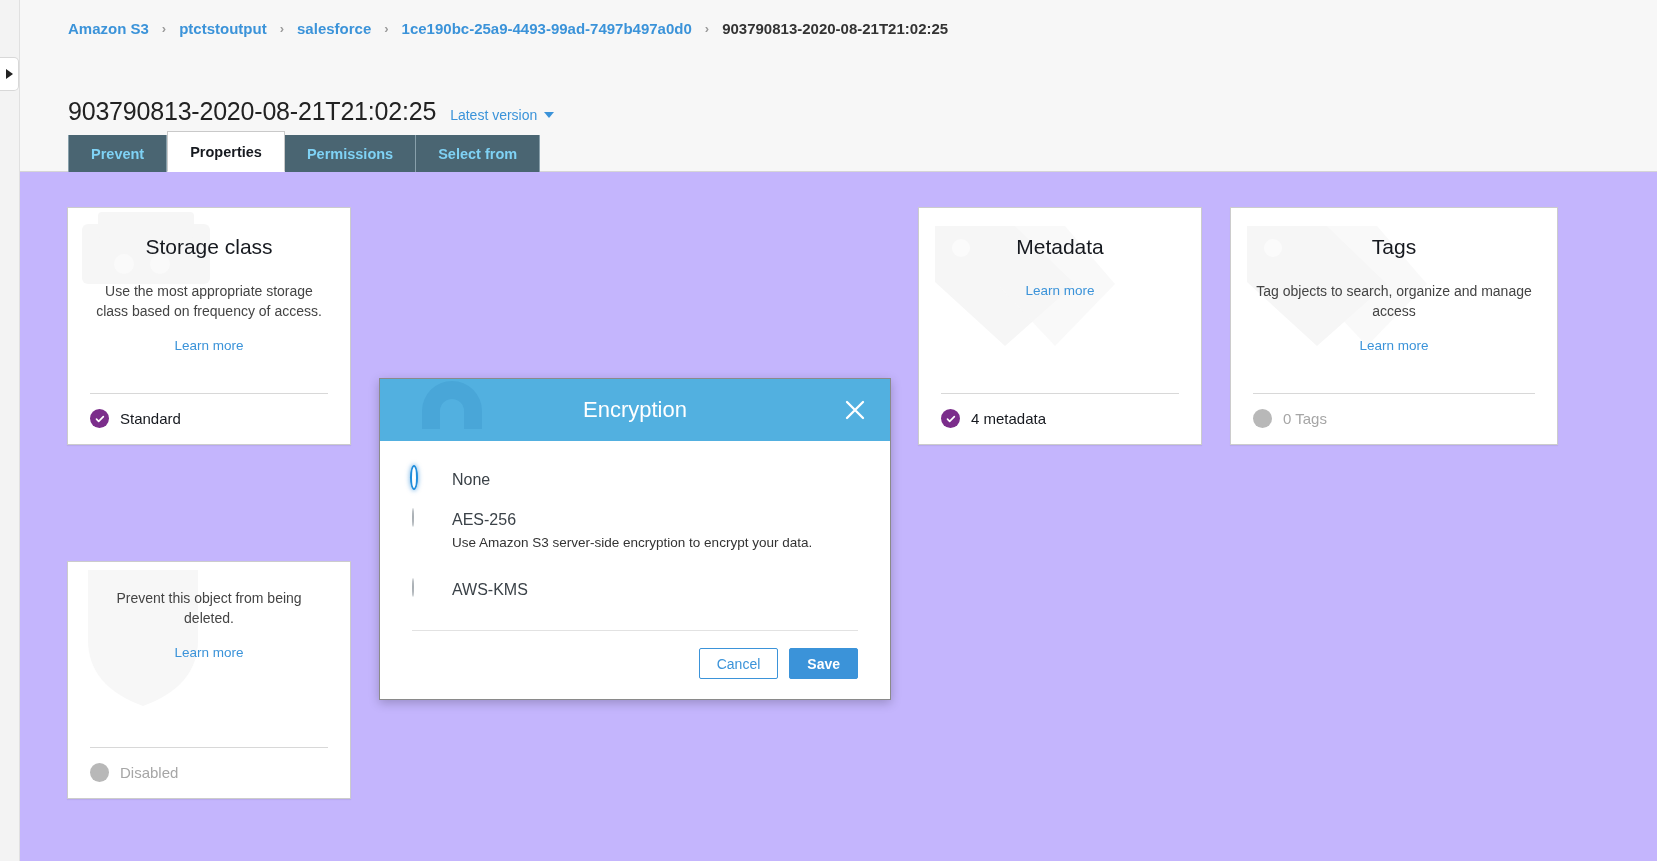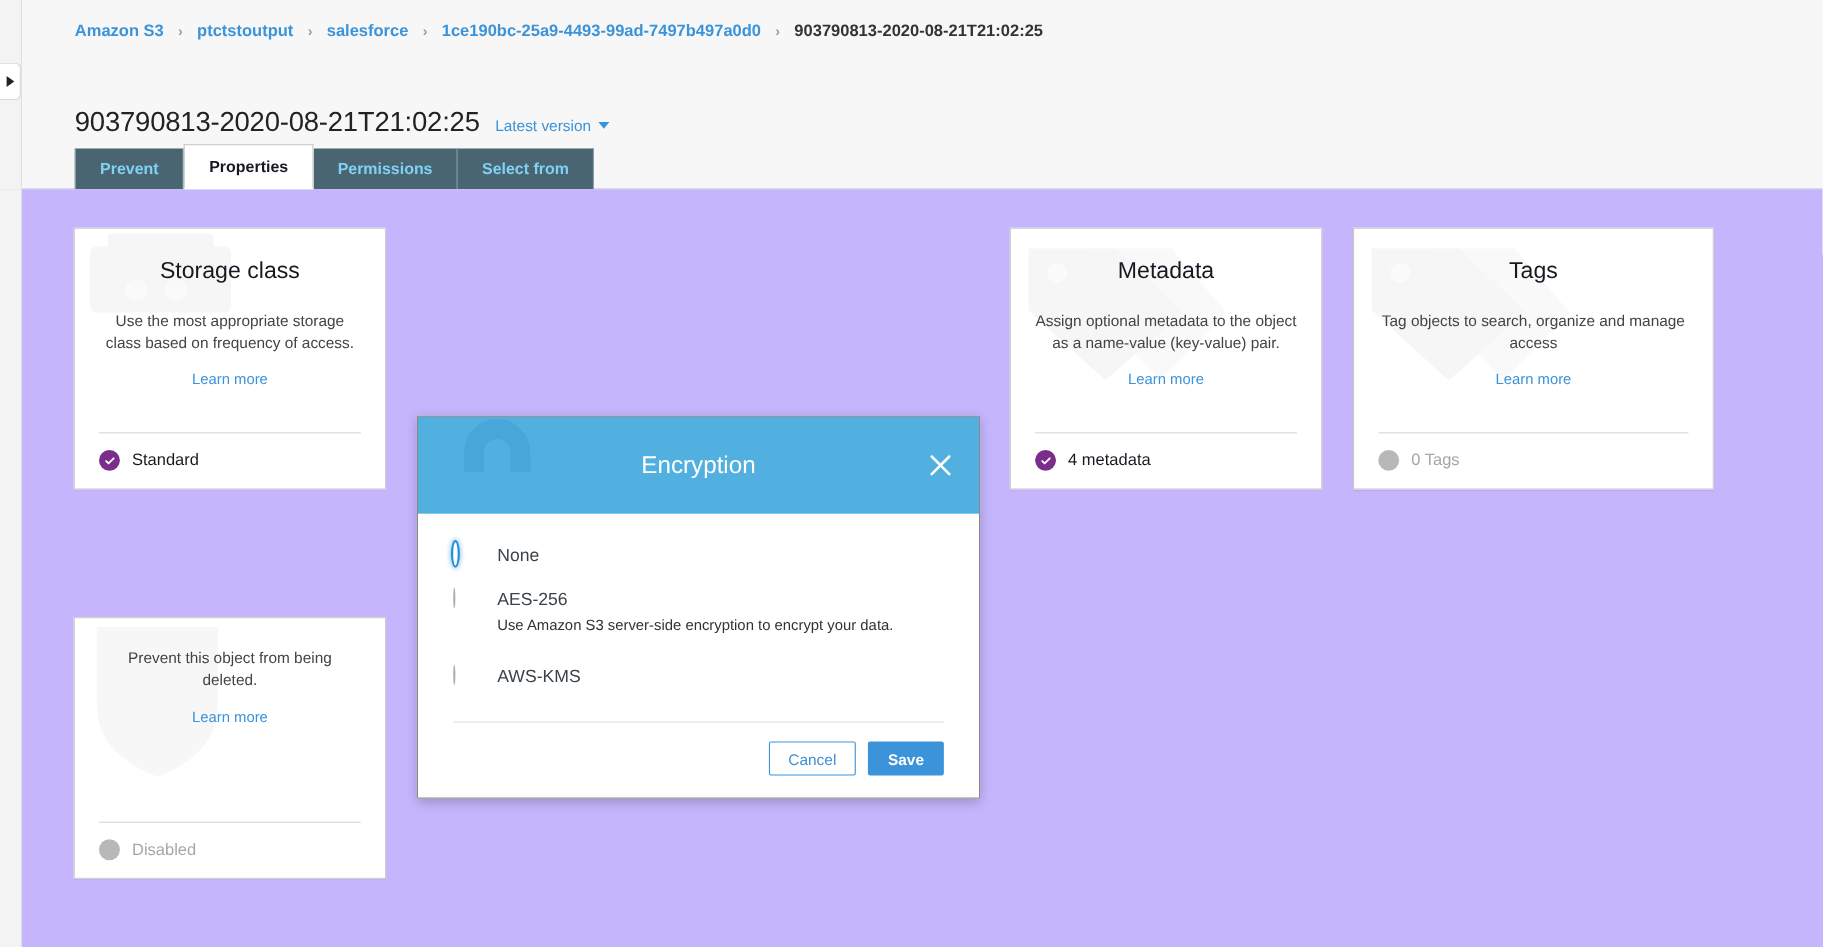--- a/index.html
+++ b/index.html
@@ -240,21 +240,21 @@
     position: absolute;
     left: 379px; top: 206px;
     width: 512px;
     background: #ffffff;
     border: 1px solid #8a8a8a;
     box-shadow: 0 3px 10px rgba(0,0,0,0.22);
     z-index: 40;
   }
   .modal-header {
     position: relative;
-    height: 88px;
+    height: 62px;
     background: #52b0e0;
     display: flex;
     align-items: center;
     justify-content: center;
     overflow: hidden;
   }
   .modal-header-watermark {
     position: absolute;
     left: 24px; top: -8px;
     pointer-events: none;
@@ -426,21 +426,20 @@
     <div class="card" style="left:918px; top:35px; width:284px; height:238px;">
       <svg class="card-watermark" width="190" height="140" viewBox="0 0 190 140">
         <g fill="#f6f6f6">
           <path d="M10 14 h80 l60 58 -70 62 -70 -64 z"></path>
           <path d="M70 14 h70 l50 58 -60 62 -60 -64 z" opacity="0.7"></path>
         </g>
         <circle cx="36" cy="36" r="9" fill="#fbfbfb"></circle>
       </svg>
       <div class="card-body">
         <h2 class="card-title">Metadata</h2>
-        <p class="card-desc">Assign optional metadata to the object as a name-value (key-value) pair.</p>
         <a class="learn-more">Learn more</a>
       </div>
       <div class="card-footer">
         <div class="card-divider"></div>
         <div class="status-row">
           <span class="status-dot on">
             <svg class="check" viewBox="0 0 12 12">
               <path d="M1.8 6.2 L4.4 8.8 L10 3.2" stroke="#ffffff" stroke-width="2" fill="none" stroke-linecap="round" stroke-linejoin="round"></path>
             </svg>
           </span>

